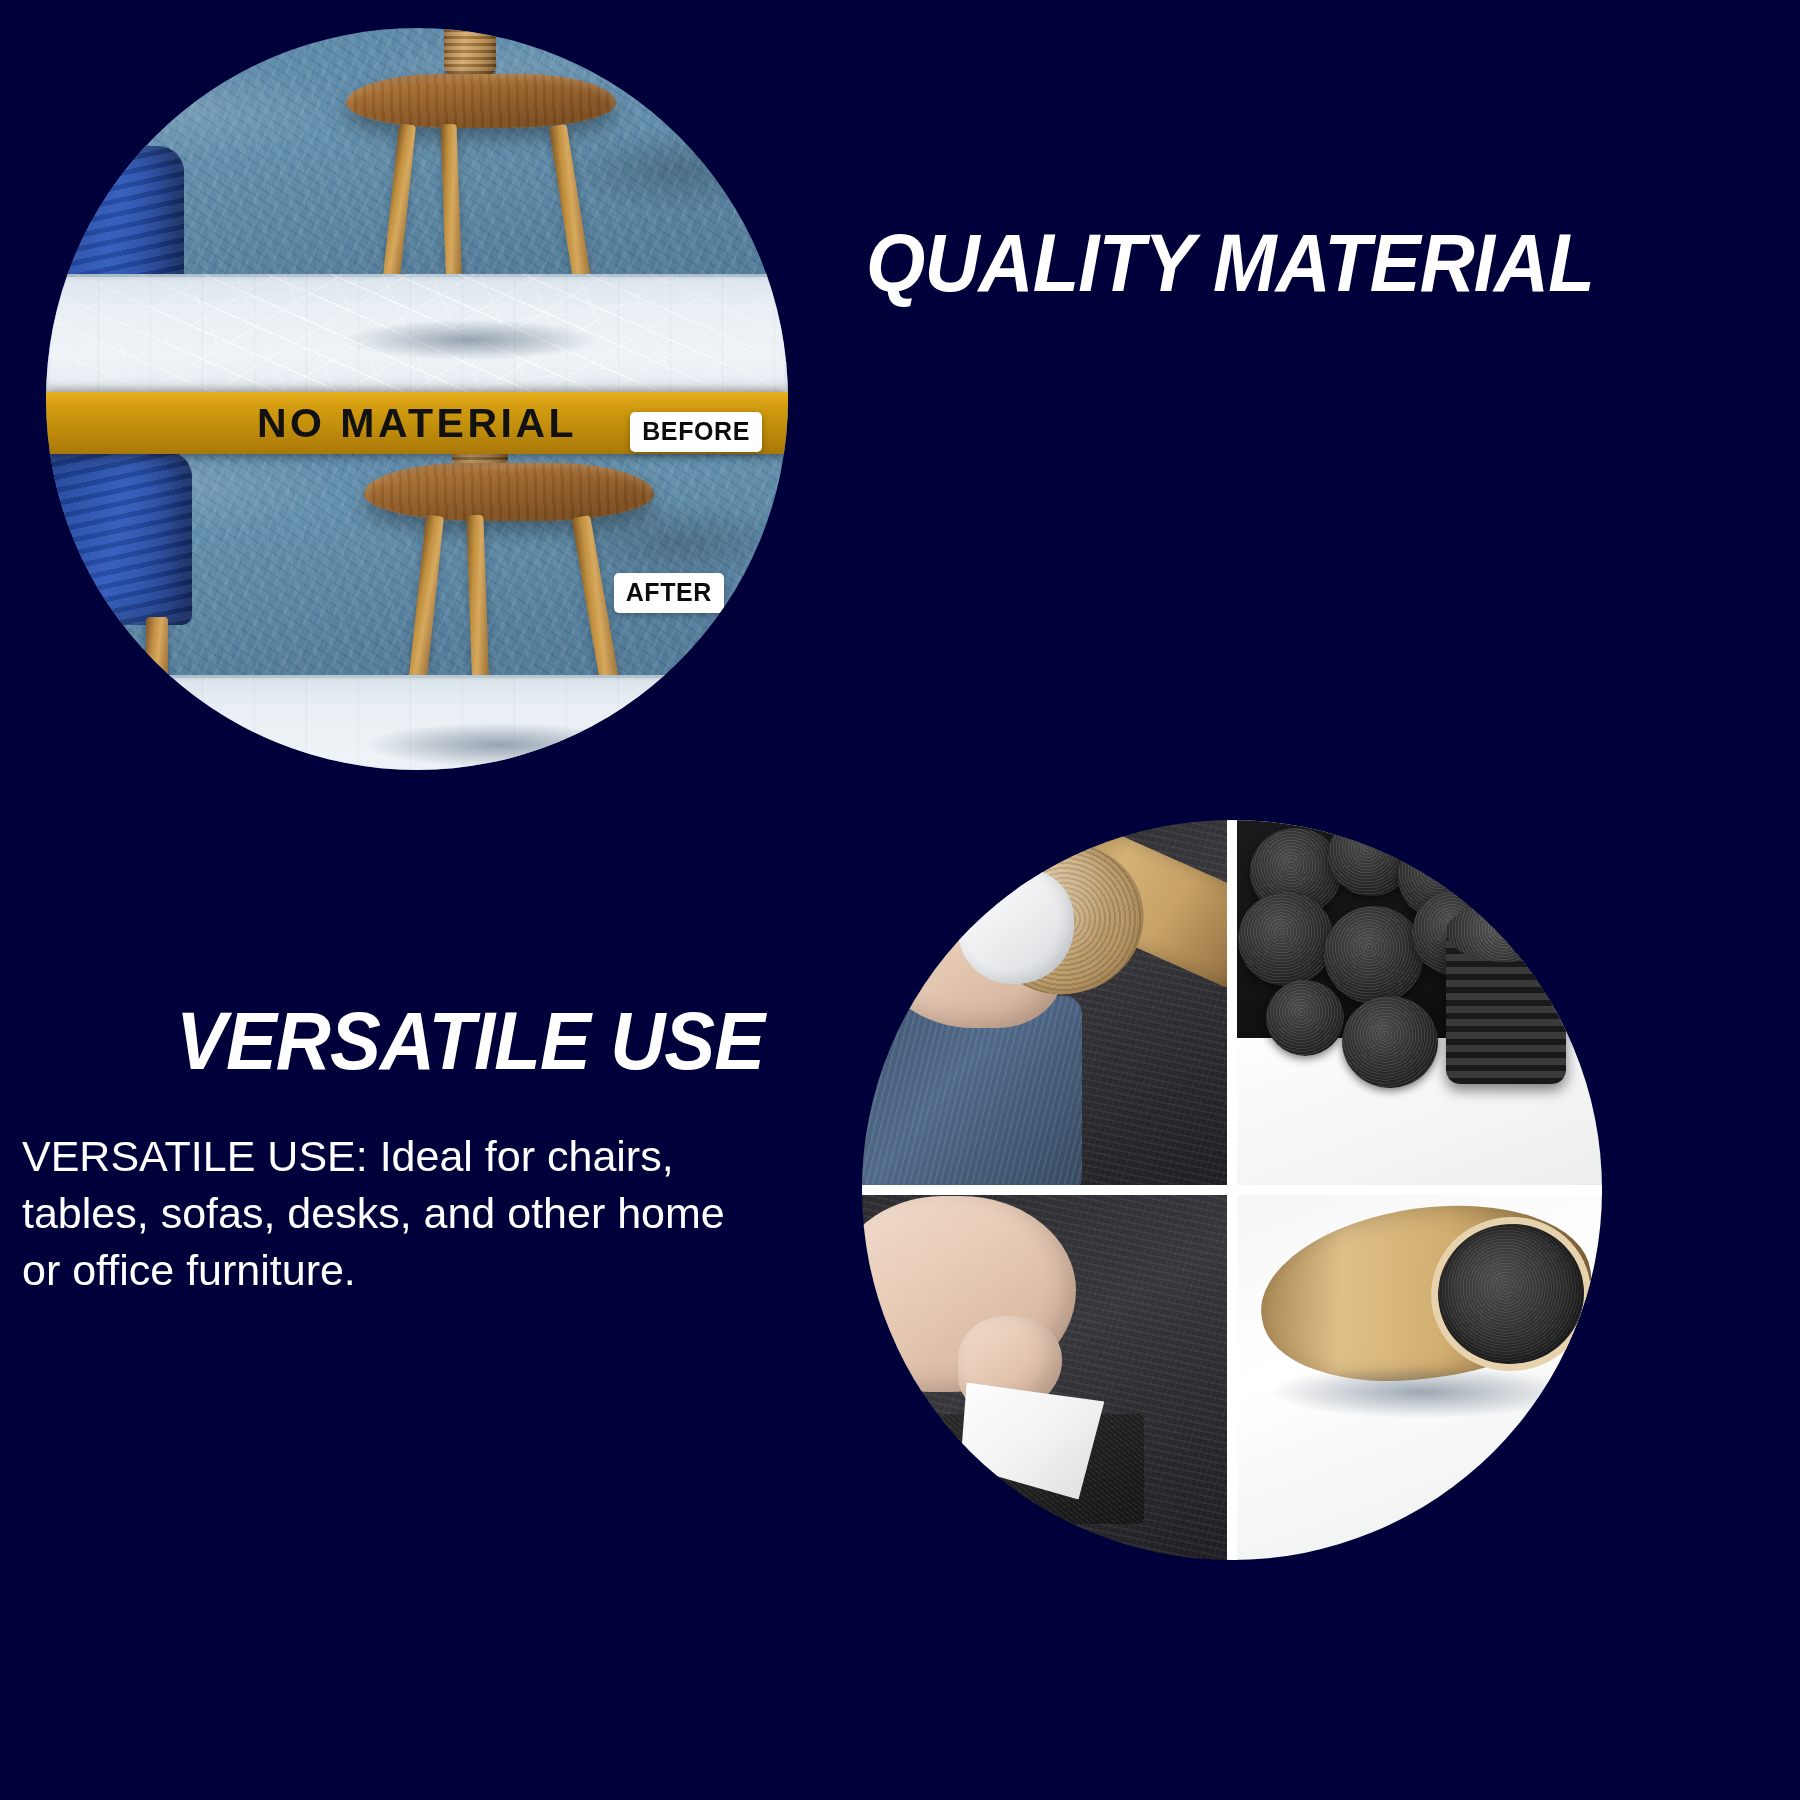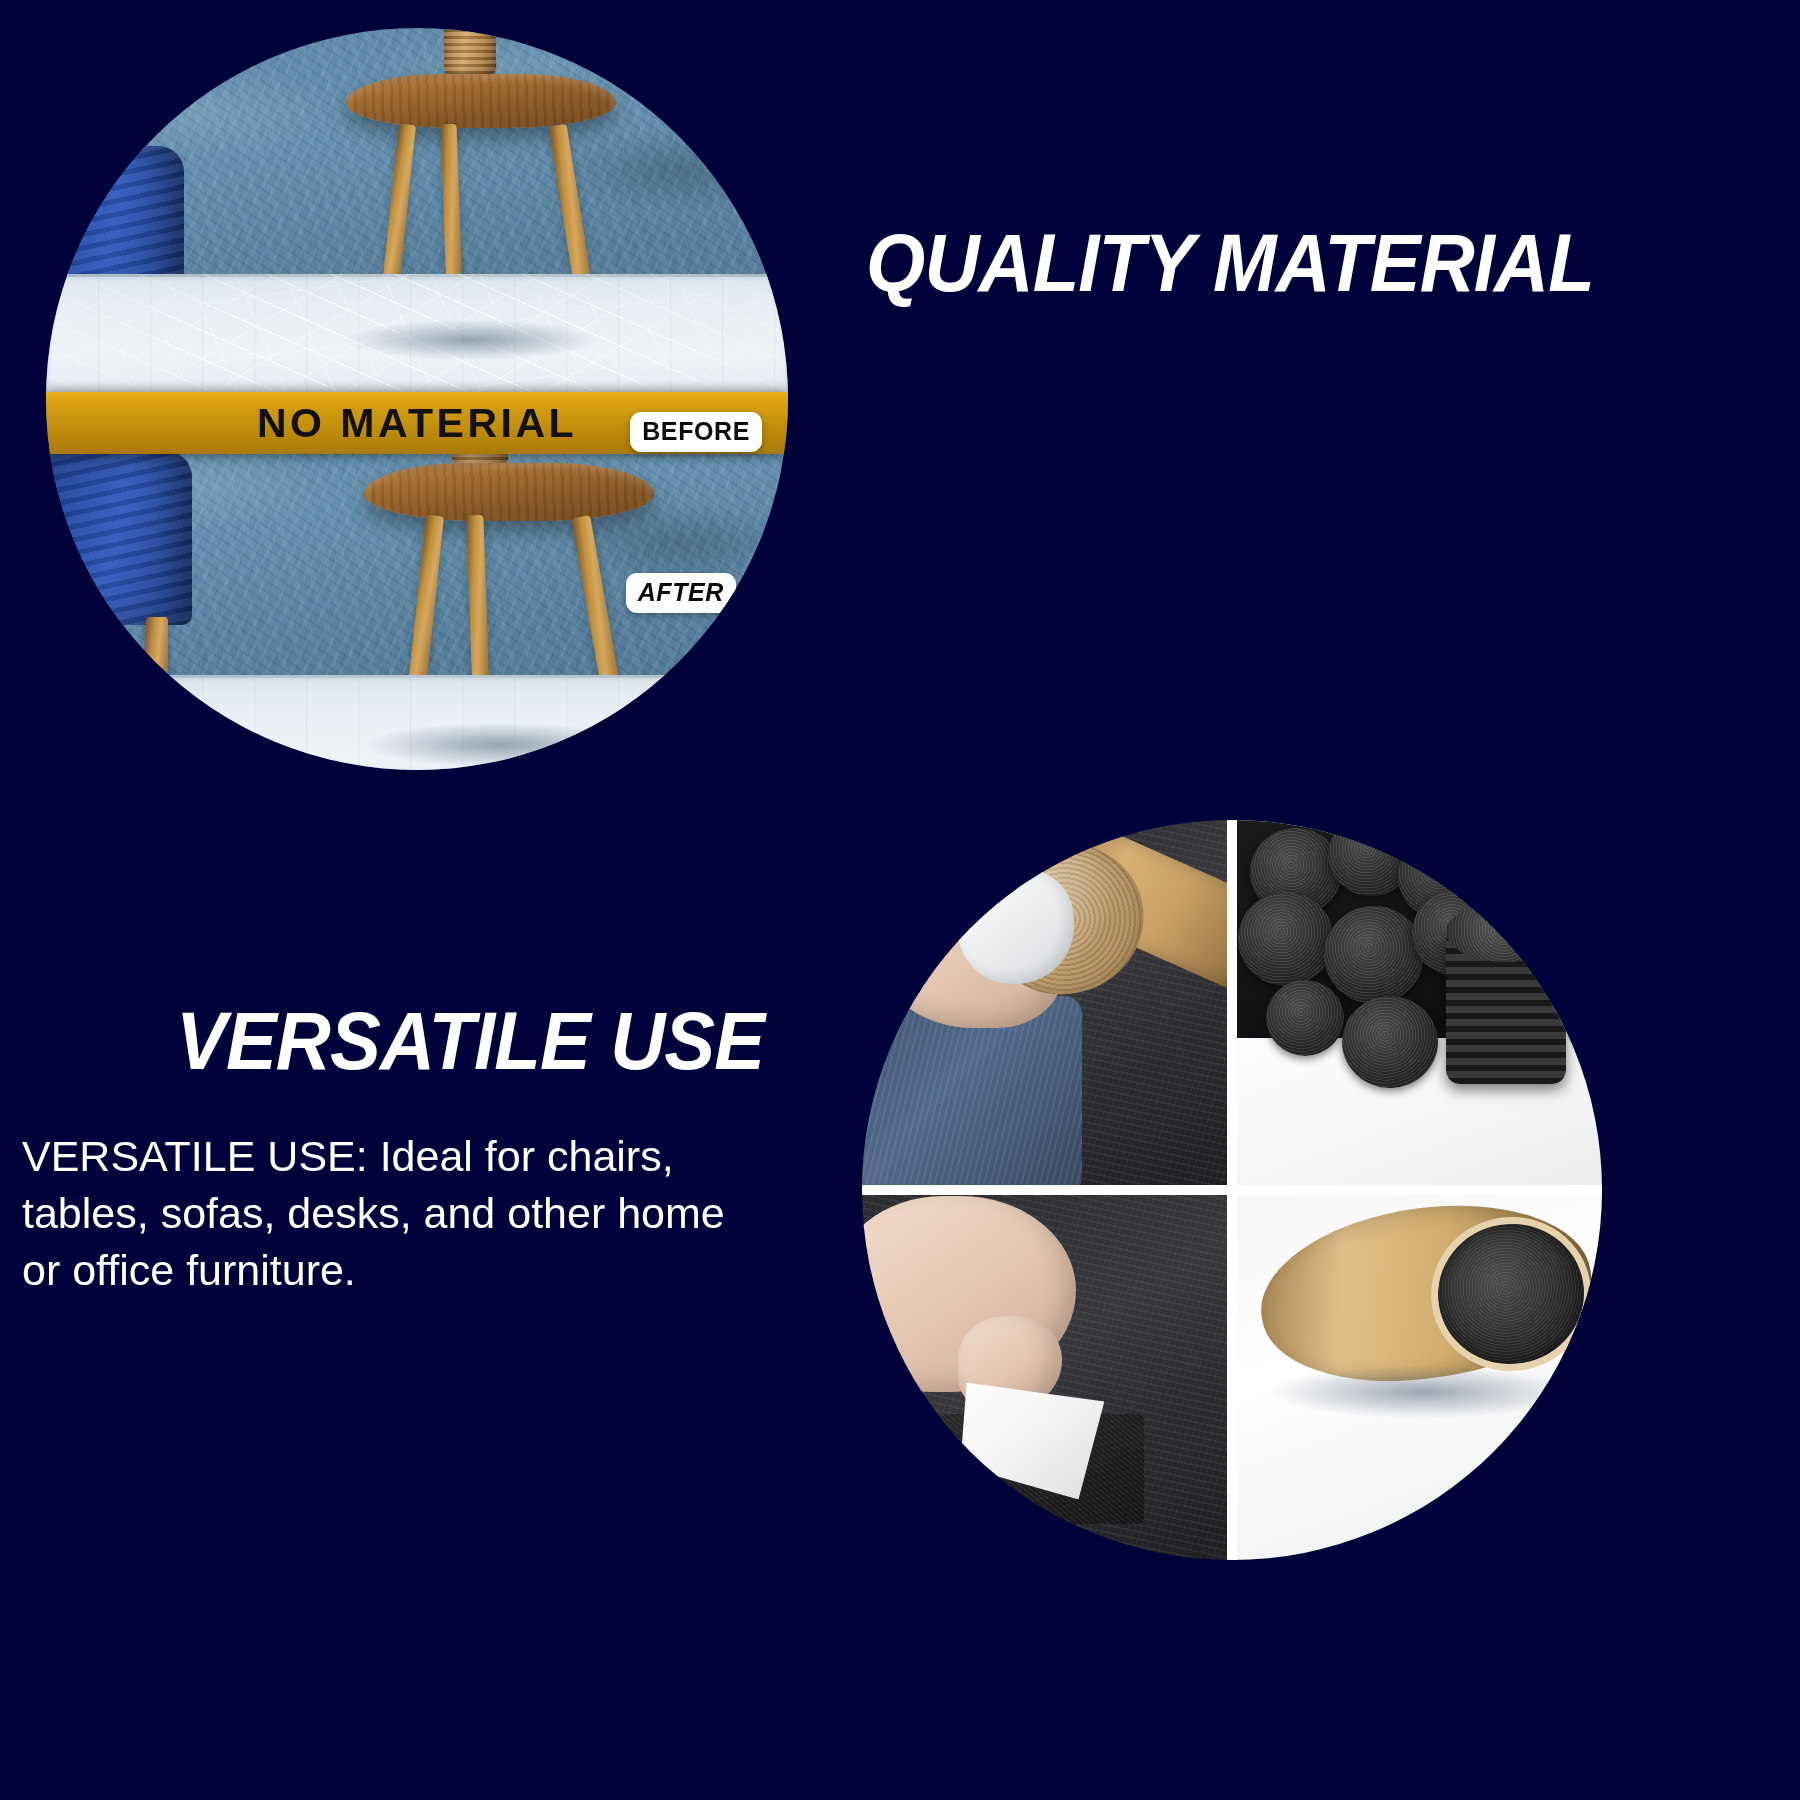--- a/index.html
+++ b/index.html
@@ -128,28 +128,28 @@
     display:flex;align-items:center;justify-content:center;
     box-shadow:0 3px 10px rgba(0,0,0,.3),0 -3px 10px rgba(0,0,0,.28);
     z-index:6;
   }
   #no-scratch-band .txt{
     color:#111;font-weight:700;font-size:41px;letter-spacing:3.5px;
     font-family:"Liberation Sans", sans-serif;white-space:nowrap;
   }
 
   .ba-badge{
-    position:absolute;background:#fff;border-radius:11px;
+    position:absolute;background:#fff;border-radius:5px;
     padding:5px 12px 6px;color:#0c0c0c;font-weight:700;
     font-size:25px;letter-spacing:.6px;z-index:7;
     font-family:"Liberation Sans", sans-serif;
     box-shadow:0 2px 6px rgba(0,0,0,.3);
   }
   #badge-before{right:26px;top:384px;}
-  #badge-after{right:52px;top:545px;font-style:italic;}
+  #badge-after{right:64px;top:545px;}
 
   
   .headline{
     position:absolute;color:#fff;font-weight:700;font-style:italic;
     font-family:"Liberation Sans Narrow","Liberation Sans",sans-serif;
     font-size:82px;letter-spacing:-1px;line-height:1;
     transform:scaleX(.93);transform-origin:left center;
     white-space:nowrap;
   }
   .body-copy{

